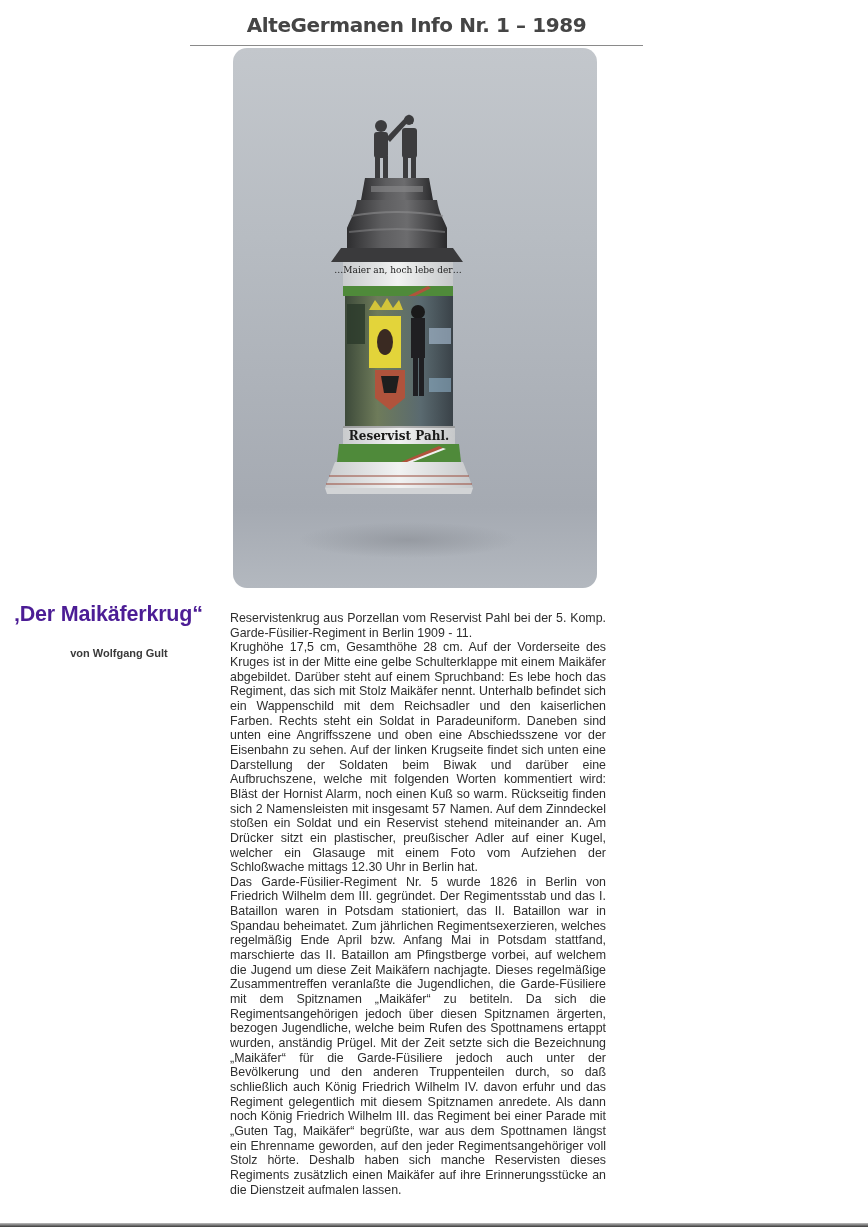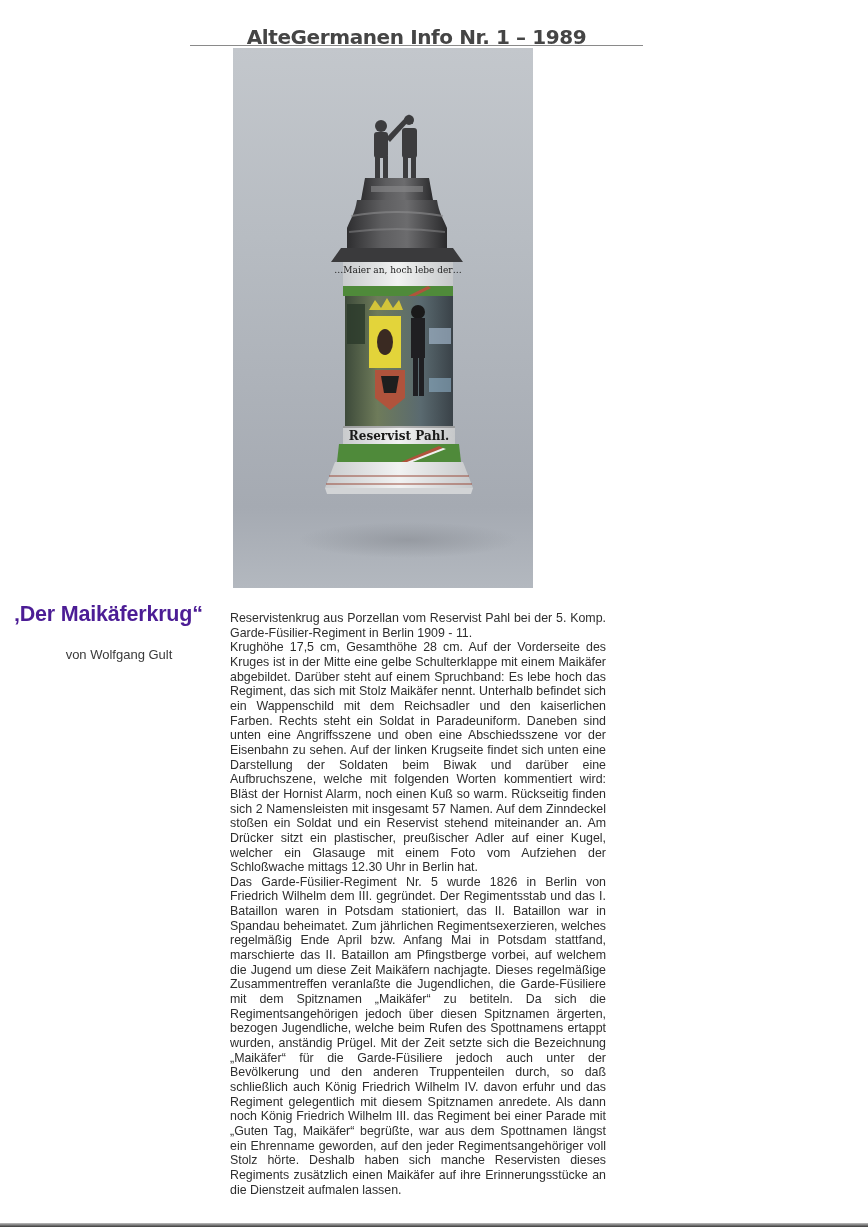--- a/index.html
+++ b/index.html
@@ -24,38 +24,39 @@
       text-align: center;
     }
     .page-header .title {
       font-family: "DejaVu Sans", sans-serif;
       font-weight: bold;
       font-size: 20px;
       letter-spacing: -0.4px;
       color: #454545;
       line-height: 30px;
       display: inline-block;
-      margin-top: 14px;
+      margin-top: 2px;
     }
     .header-rule {
       position: absolute;
       left: 190px;
       top: 45px;
       width: 453px;
       height: 1px;
       background: #8a8a8a;
     }
     .photo {
       position: absolute;
       left: 233px;
       top: 48px;
-      width: 300px;
+      width: 364px;
       height: 540px;
       background: linear-gradient(180deg, #c3c7cc 0%, #b7bcc2 35%, #aeb3ba 60%, #a5aab2 85%, #b3b8bf 100%);
       overflow: hidden;
+      border-radius: 14px;
     }
     .photo svg {
       position: absolute;
       left: 0;
       top: 0;
     }
     .headline {
       position: absolute;
       left: 14px;
       top: 602px;
@@ -66,22 +67,22 @@
       letter-spacing: -0.2px;
       color: #4c1d95;
       white-space: nowrap;
     }
     .byline {
       position: absolute;
       left: 14px;
       top: 647px;
       width: 210px;
       text-align: center;
-      font-weight: normal;
-      font-size: 13px;
+      font-weight: bold;
+      font-size: 11px;
       color: #3a3a3a;
     }
     .article-body {
       position: absolute;
       left: 230px;
       top: 611px;
       width: 376px;
       font-family: "Liberation Sans", sans-serif;
       font-size: 12.4px;
       line-height: 14.65px;

